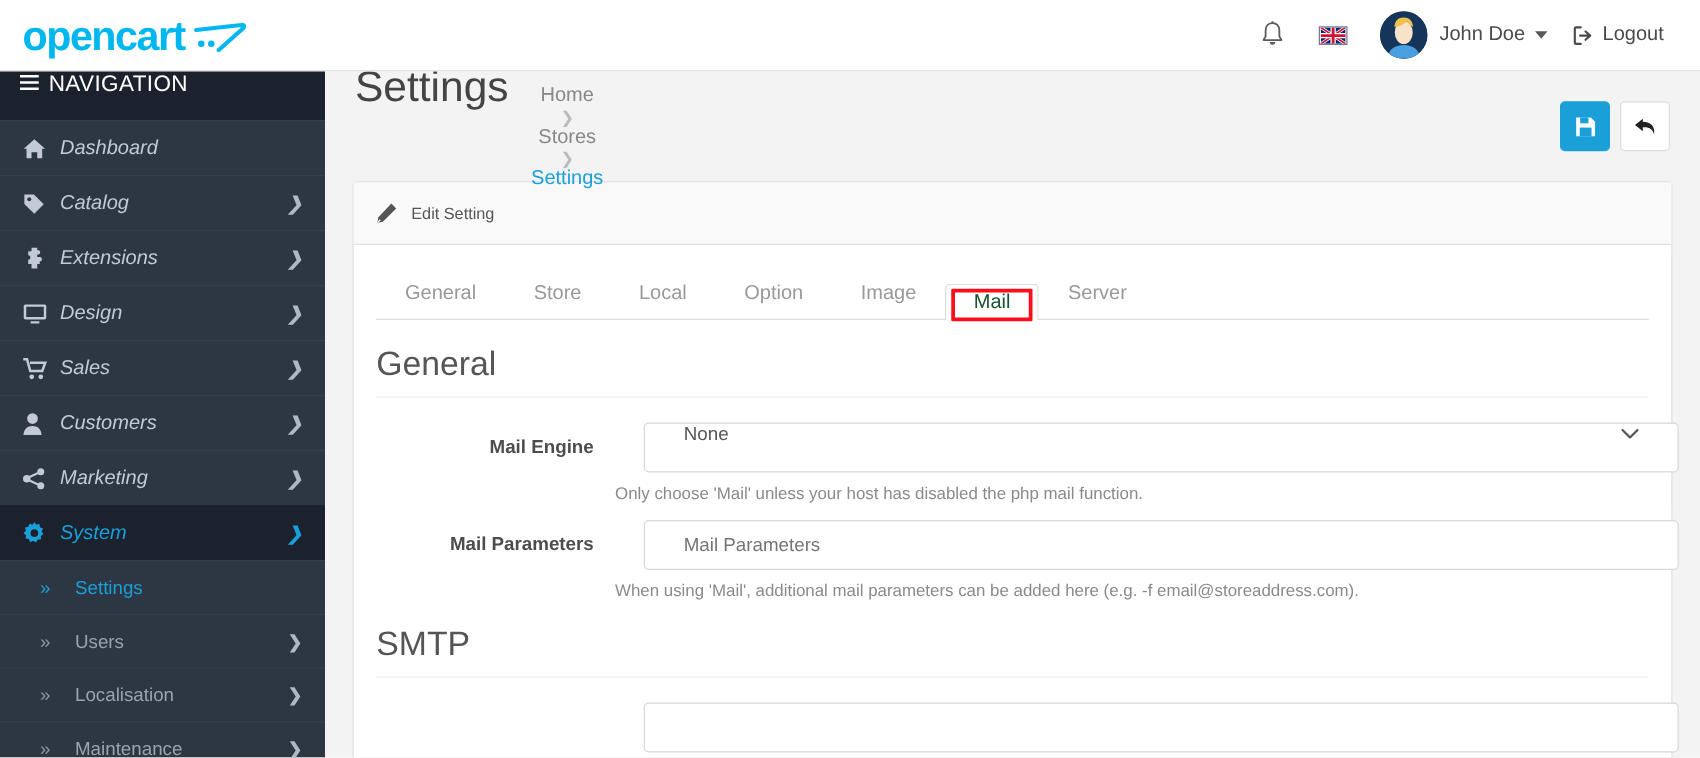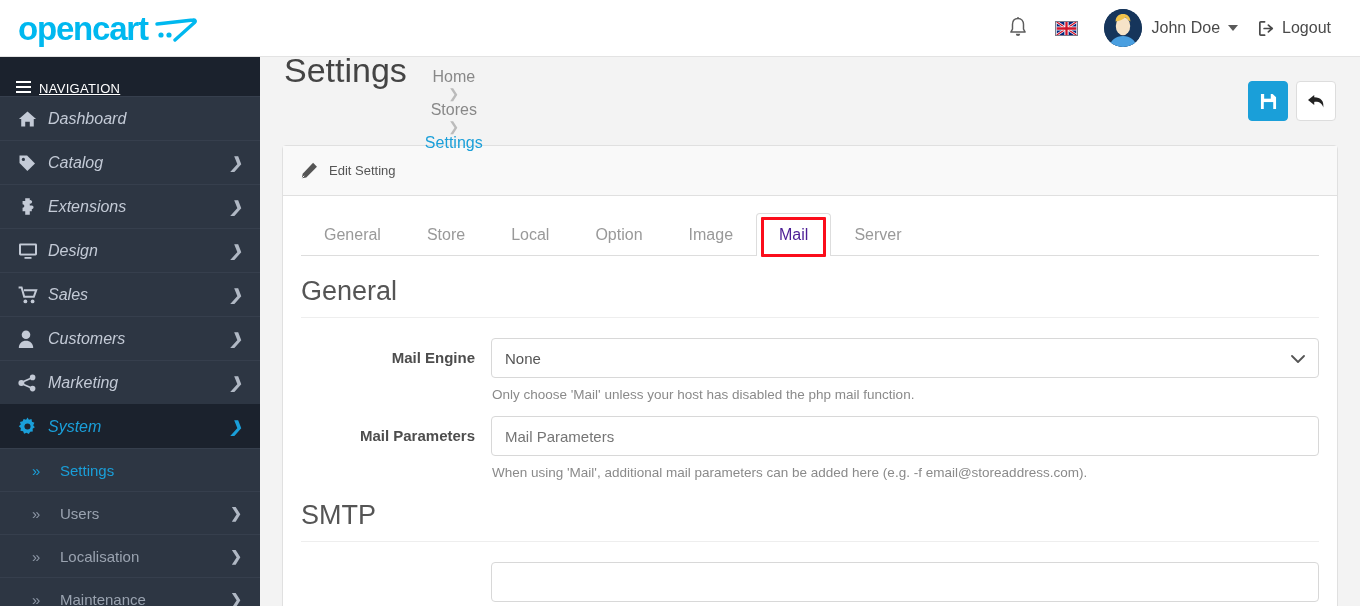--- a/index.html
+++ b/index.html
@@ -39,22 +39,22 @@
   }
   .logout-label { font-size: 16px; color: #4a4a4a; margin-left: 6px; }
 
   
   #sidebar {
     position: absolute; top: 57px; left: 0; width: 260px; height: 549px;
     background: #2d3643; overflow: hidden; z-index: 10;
   }
   #nav-header {
     height: 39px; background: #1b222d; color: #ffffff;
-    display: flex; align-items: flex-end; padding-left: 16px;
-    font-size: 13px; letter-spacing: .3px; text-decoration: underline;
+    display: flex; align-items: flex-start; padding-left: 16px;
+    font-size: 18px; letter-spacing: .3px;
   }
   .hamburger { display: inline-block; width: 15px; margin-right: 8px; }
   .hamburger span { display: block; height: 2px; background: #fff; margin: 3px 0; }
   .nav-item {
     height: 44px; display: flex; align-items: center; padding: 0 18px 0 18px;
     color: #c3cad6; font-size: 16px; border-top: 1px solid #363f4d;
     cursor: pointer; position: relative; font-style: italic;
   }
   .nav-item:first-of-type { border-top: none; }
   .nav-item .ico { width: 30px; display: flex; align-items: center; color: #c3cad6; }
@@ -111,44 +111,44 @@
 
   
   #tabs { display: flex; align-items: flex-end; border-bottom: 1px solid #ddd; height: 44px; position: relative; }
   .tab {
     padding: 0 22px; height: 42px; display: flex; align-items: center;
     font-size: 16px; color: #999; cursor: pointer; background: transparent;
     border: 1px solid transparent; border-bottom: none; border-radius: 4px 4px 0 0;
     position: relative;
   }
   .tab.active {
-    color: #4c1d95; background: #fff;
-    border-color: #ddd; margin-bottom: -1px; height: 43px;
+    color: #14532d; background: #fff;
+    border-color: #ddd; margin-bottom: -1px; height: 29px;
   }
   .tab-hl {
     position: absolute; border: 3px solid #fb0d1b; border-radius: 1px;
     pointer-events: none;
   }
 
   
   .sect-title {
     font-size: 27px; color: #555; font-weight: normal;
     padding: 20px 0 10px 0; border-bottom: 1px solid #eee; margin-bottom: 6px;
   }
   .form-row { display: flex; align-items: flex-start; padding: 14px 0 0 0; }
   .form-label {
     width: 190px; text-align: right; padding: 11px 16px 0 0;
     font-size: 15px; font-weight: bold; color: #4d4d4d;
   }
   .form-field { flex: 1; max-width: 846px; }
   .ctrl {
     width: 100%; height: 40px; border: 1px solid #d8d8d8; border-radius: 4px;
-    background: #fff; font-size: 15px; color: #555; padding: 0 13px;
+    background: #fff; font-size: 15px; color: #555; padding: 0 31px;
     font-family: "Liberation Sans", sans-serif;
-    display: flex; align-items: center;
+    display: flex; align-items: flex-start; margin-left: 24px;
   }
   .ctrl.select { justify-content: space-between; cursor: pointer; }
   .chev-dn { color: #555; font-size: 15px; }
   .help { font-size: 13.5px; color: #8a8a8a; padding: 9px 0 0 1px; }
 </style>
 </head>
 <body>
 
 <div id="topbar">
   <div id="logo-area">

